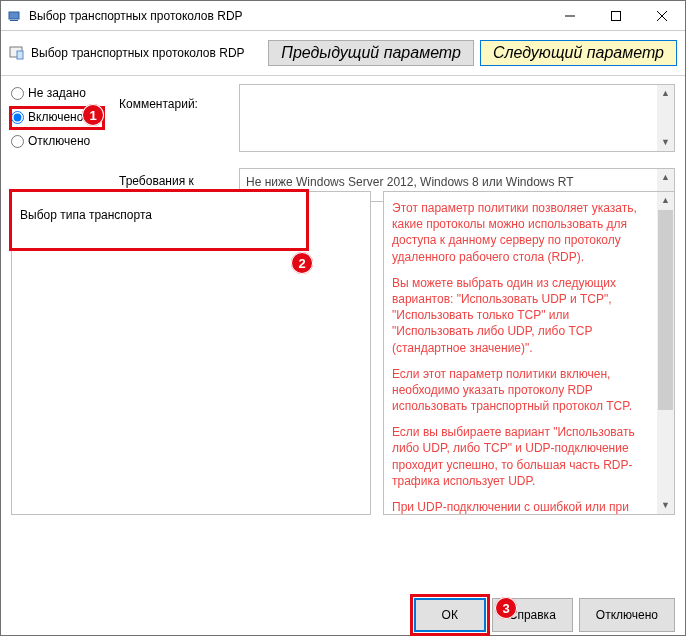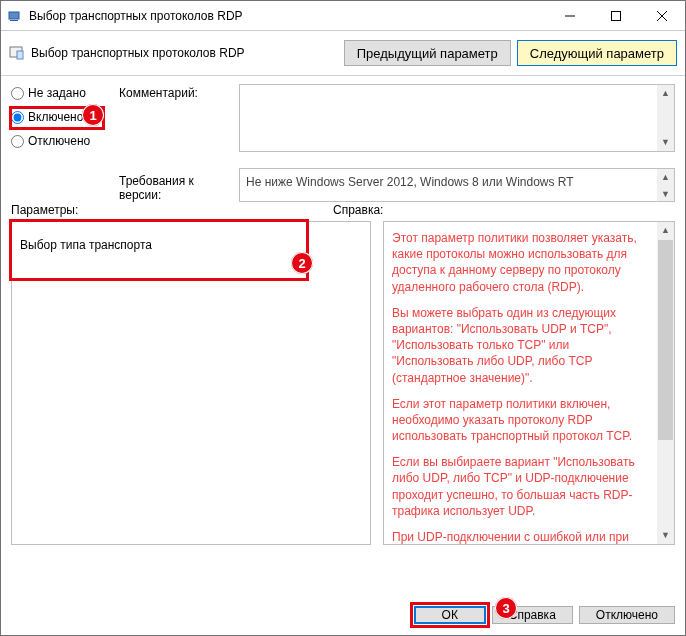--- a/index.html
+++ b/index.html
@@ -6,29 +6,29 @@
   body { margin: 0; background: #fff; }
   .window { width: 686px; height: 636px; border: 1px solid #707070; position: relative; background: #fff; }
   .titlebar { height: 30px; display: flex; align-items: center; padding-left: 6px; border-bottom: 1px solid #ccc; }
   .titlebar-icon { width: 16px; height: 16px; margin-right: 6px; display: flex; align-items: center; justify-content: center; }
   .titlebar-text { flex: 1; font-size: 12px; color: #000; }
   .titlebar-btns { display: flex; }
   .titlebar-btn { width: 46px; height: 29px; display: flex; align-items: center; justify-content: center; color: #000; }
   .header { height: 45px; border-bottom: 1px solid #d0d0d0; display: flex; align-items: center; padding: 0 8px; background: #fff; }
   .header-icon { width: 16px; height: 16px; margin-right: 6px; }
   .header-title { flex: 1; font-size: 12px; }
-  .nav-btn { height: 26px; padding: 0 12px; border: 1px solid #adadad; background: #e1e1e1; margin-left: 6px; font-size: 13px; cursor: pointer; }
+  .nav-btn { height: 26px; padding: 0 12px; border: 1px solid #adadad; background: #e1e1e1; margin-left: 6px; font-size: 16px; cursor: pointer; font-style: italic; }
   .nav-btn.primary { border: 1px solid #0078d7; background: #fef9c3; }
   .state-row { display: flex; padding: 8px 10px 0 10px; align-items: flex-start; height: 115px; }
   .radios { width: 108px; padding-top: 2px; position: relative; }
   .radio-option { display: flex; align-items: center; margin-bottom: 10px; cursor: pointer; }
   .radio-option input { margin: 0 4px 0 0; }
   .comment-col { flex: 1; display: flex; flex-direction: column; }
   .comment-row { display: flex; height: 68px; }
-  .comment-lbl { width: 120px; padding-top: 2px; }
+  .comment-lbl { width: 120px; padding-top: 2px; margin-top: 11px; }
   .comment-box { flex: 1; border: 1px solid #c0c0c0; background: #fff; position: relative; }
   .comment-box .sb { position: absolute; right: 0; top: 0; bottom: 0; width: 17px; background: #f0f0f0; display: flex; flex-direction: column; justify-content: space-between; align-items: center; }
   .req-row { display: flex; margin-top: 16px; height: 34px; }
   .req-lbl { width: 120px; padding-top: 6px; }
   .req-box { flex: 1; border: 1px solid #c0c0c0; background: #fff; padding: 6px 20px 6px 6px; font-size: 12px; position: relative; color: #444; }
   .req-box .sb { position: absolute; right: 0; top: 0; bottom: 0; width: 17px; background: #f0f0f0; display: flex; flex-direction: column; justify-content: space-between; align-items: center; }
   .mid-labels { display: flex; padding: 12px 10px 4px 10px; }
   .mid-labels .left { width: 322px; }
   .mid-labels .right { flex: 1; }
   .panels { display: flex; padding: 0 10px 8px 10px; gap: 12px; height: 332px; }
@@ -36,21 +36,21 @@
   .panel.left { width: 360px; padding: 8px 8px; position: relative; }
   .panel.right { flex: 1; padding: 8px 20px 8px 8px; position: relative; overflow: hidden; }
   .panel.right .sb { position: absolute; right: 0; top: 0; bottom: 0; width: 17px; background: #f0f0f0; display: flex; flex-direction: column; align-items: center; }
   .sb-triangle-up, .sb-triangle-down { font-size: 9px; color: #606060; line-height: 17px; }
   .sb-thumb { width: 15px; background: #cdcdcd; }
   .transport-label { margin-top: 8px; margin-bottom: 8px; }
   .dropdown { width: 272px; height: 22px; border: 1px solid #adadad; background: #e1e1e1; display: flex; align-items: center; padding: 0 6px; justify-content: space-between; cursor: pointer; }
   .dropdown .chev { font-size: 10px; }
   .help-text p { margin: 0 16px 10px 0; line-height: 1.35; font-size: 12px; color: #ef4444; }
   .footer { position: absolute; bottom: 0; left: 0; right: 0; height: 40px; display: flex; align-items: center; justify-content: flex-end; padding: 0 10px; gap: 6px; background: #fff; }
-  .btn { height: 18px; border: 1px solid #adadad; background: #e1e1e1; padding: 0 16px; font-size: 12px; cursor: pointer; min-width: 72px; }
+  .btn { height: 34px; border: 1px solid #adadad; background: #e1e1e1; padding: 0 16px; font-size: 12px; cursor: pointer; min-width: 72px; }
   .btn.primary { border: 2px solid #0078d7; padding: 0 20px; }
   
   .marker { position: absolute; width: 22px; height: 22px; border-radius: 50%; background: #e30613; color: #fff; display: flex; align-items: center; justify-content: center; font-weight: bold; font-size: 13px; z-index: 20; box-shadow: 0 0 0 1px #fff inset; }
   .red-box { position: absolute; border: 3px solid #e30613; z-index: 10; pointer-events: none; }
 </style>
 </head>
 <body>
 
 <div class="window">
 
@@ -127,24 +127,20 @@
           <span>Не ниже Windows Server 2012, Windows 8 или Windows RT</span>
           <div class="sb">
             <span class="sb-triangle-up">▲</span>
             <span class="sb-triangle-down">▼</span>
           </div>
         </div>
       </div>
     </div>
   </div>
 
-  <div class="mid-labels">
-    <div class="left">Параметры:</div>
-    <div class="right">Справка:</div>
-  </div>
 
   <div class="panels">
     <div class="panel left">
       <div class="transport-label">Выбор типа транспорта</div>
 
       <div class="red-box" style="left:-3px; top:-3px; width:300px; height:62px;"></div>
     </div>
 
     <div class="panel right">
       <div class="help-text">

